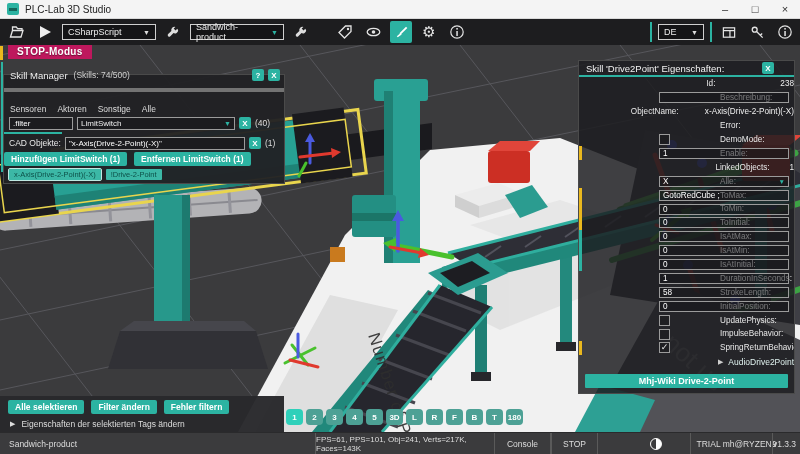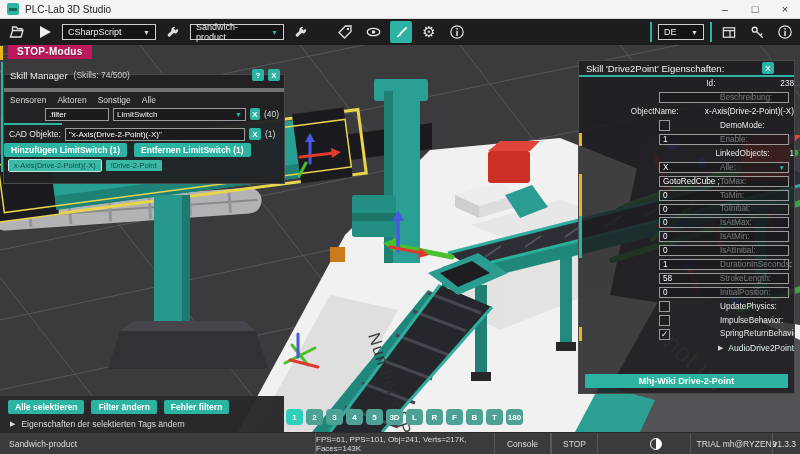--- a/index.html
+++ b/index.html
@@ -44,21 +44,21 @@
 
   
   .smpanel { position:absolute; left:3px; top:74px; width:282px; height:110px;
     background:rgba(33,33,36,.96); border:1px solid #4a4a4a; z-index:20; color:#e6e6e6; }
   .smhead { height:16px; display:flex; align-items:center; padding:0 4px 13px 6px;
     border-bottom:4px solid #737373; }
   .smtitle { font-size:9.5px; color:#f0f0f0; }
   .smcount { font-size:8.5px; color:#cfcfcf; margin-left:6px; }
   .sqbtn { width:12px; height:12px; background:#2cb3a2; color:#fff; border-radius:2px;
     font-size:8px; font-weight:bold; display:flex; align-items:center; justify-content:center; }
-  .smtabs { display:flex; gap:11px; padding:3px 6px 1px; font-size:8.5px; color:#ddd; }
+  .smtabs { display:flex; gap:11px; padding:12px 6px 1px; font-size:8.5px; color:#ddd; }
   .smrow { display:flex; align-items:center; gap:4px; padding:1px 5px; height:16px; }
   .sminput { background:#1b1b1e; border:1px solid #9b9b9b; color:#fff; font-size:8px;
     height:13px; padding:0 3px; font-family:"Liberation Sans",sans-serif; }
   .smddl { display:inline-flex; align-items:center; justify-content:space-between;
     background:#1b1b1e; border:1px solid #9b9b9b; color:#eee; font-size:8px;
     height:13px; padding:0 3px; }
   .smddl .caret { color:#2cb3a2; font-size:7px; }
   .cnt { font-size:8.5px; color:#ddd;text-align:right; }
   .halfline { height:2px; width:58px; background:#2cb3a2; margin:1px 0 1px 0; }
   .smlabel { font-size:8.5px; color:#e8e8e8; white-space:nowrap; }
@@ -399,21 +399,21 @@
       <span class="sqbtn" style="margin-right:4px">?</span>
       <span class="sqbtn">X</span>
     </div>
     <div class="smtabs">
       <span>Sensoren</span>
       <span>Aktoren</span>
       <span>Sonstige</span>
       <span>Alle</span>
     </div>
     <div class="smrow">
-      <input class="sminput" style="width: 64px; margin-left: 36px;" value=".filter">
+      <input class="sminput" style="width: 64px;" value=".filter">
       <span class="smddl" style="width:158px">
         <span>LimitSwitch</span>
         <span class="caret">▼</span>
       </span>
       <span class="sqbtn">X</span>
       <span class="cnt">(40)</span>
     </div>
     <div class="halfline"></div>
     <div class="smrow">
       <span class="smlabel">CAD Objekte:</span>
@@ -452,20 +452,24 @@
       <span class="rlabel">Id:</span>
       <span class="rval">238</span>
     </div>
     <div class="rrow">
       <span class="rlabel">Beschreibung:</span>
       <input class="rinput" value="" style="">
     </div>
     <div class="rrow">
       <span class="rlabel">ObjectName:</span>
       <span class="rval">x-Axis(Drive-2-Point)(-X)</span>
+    </div>
+    <div class="rrow">
+      <span class="rlabel">Error:</span>
+      <span class="rval"></span>
     </div>
     <div class="rrow">
       <span class="rlabel">DemoMode:</span>
       <span class="rcheck"></span>
     </div>
     <div class="rrow">
       <span class="marker m-y"></span>
       <span class="rlabel">Enable:</span>
       <input class="rinput" value="1" style="">
     </div>

